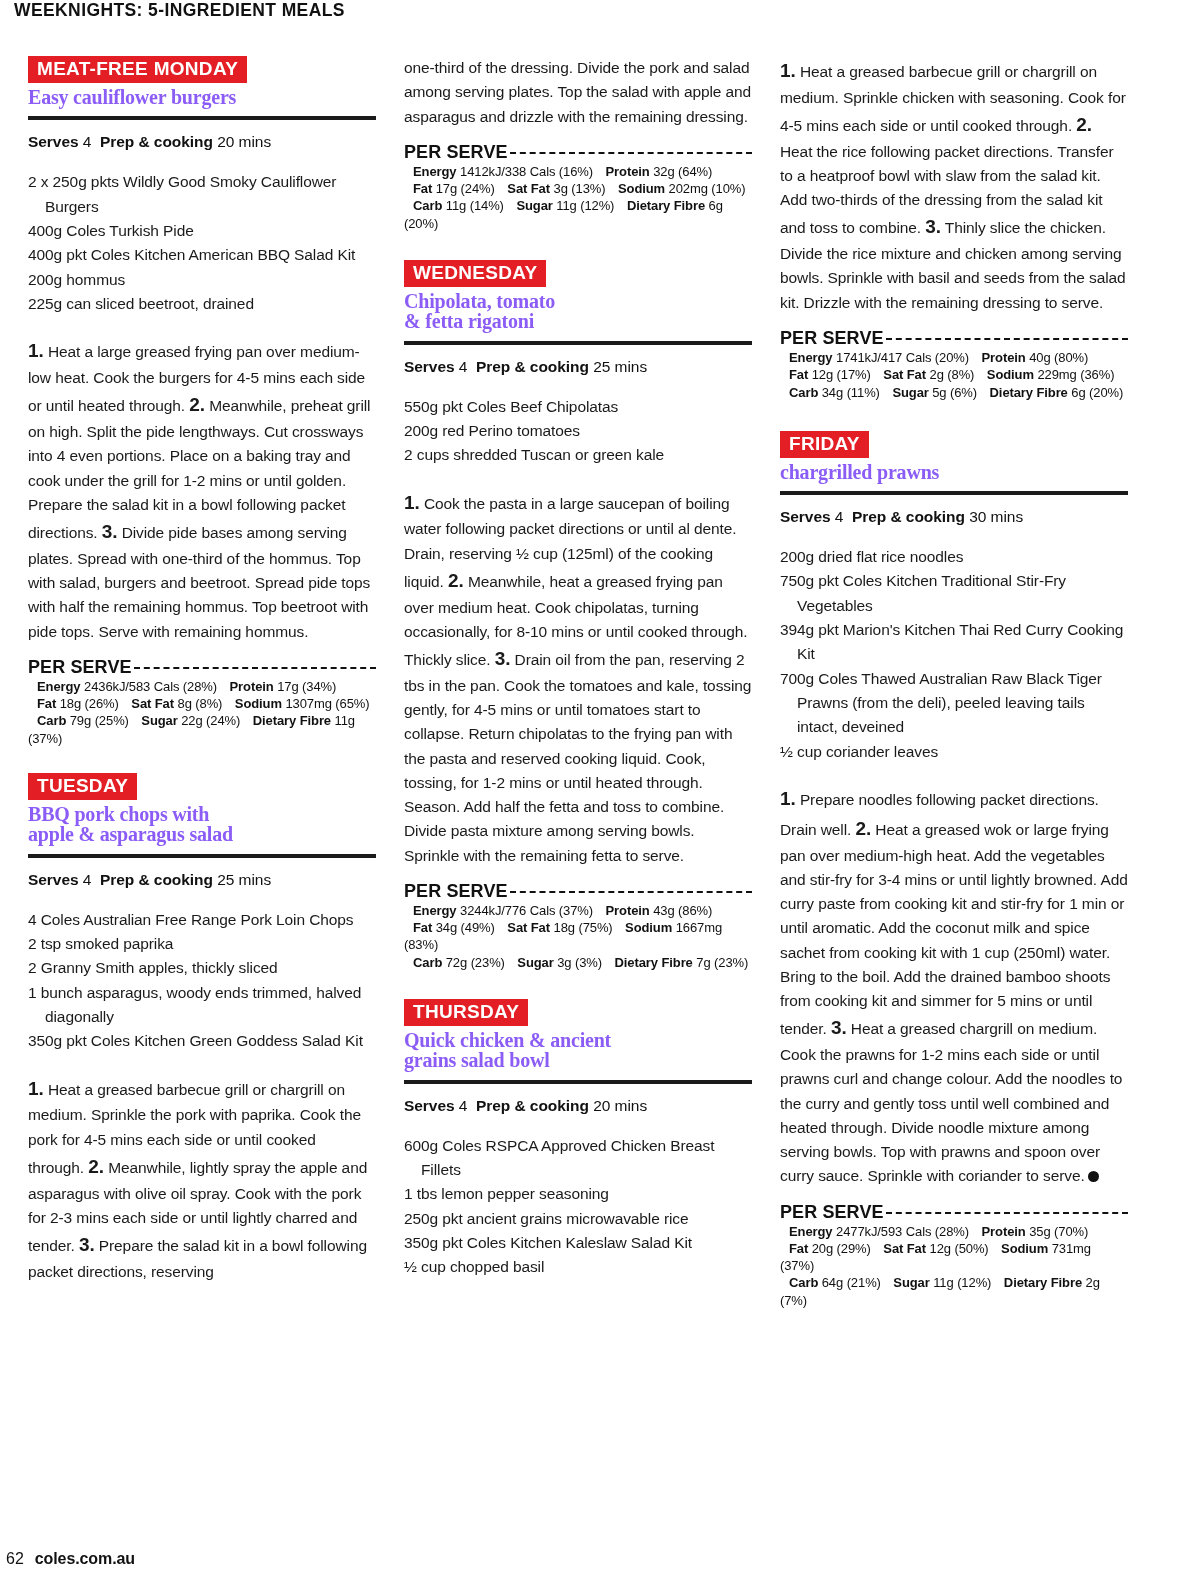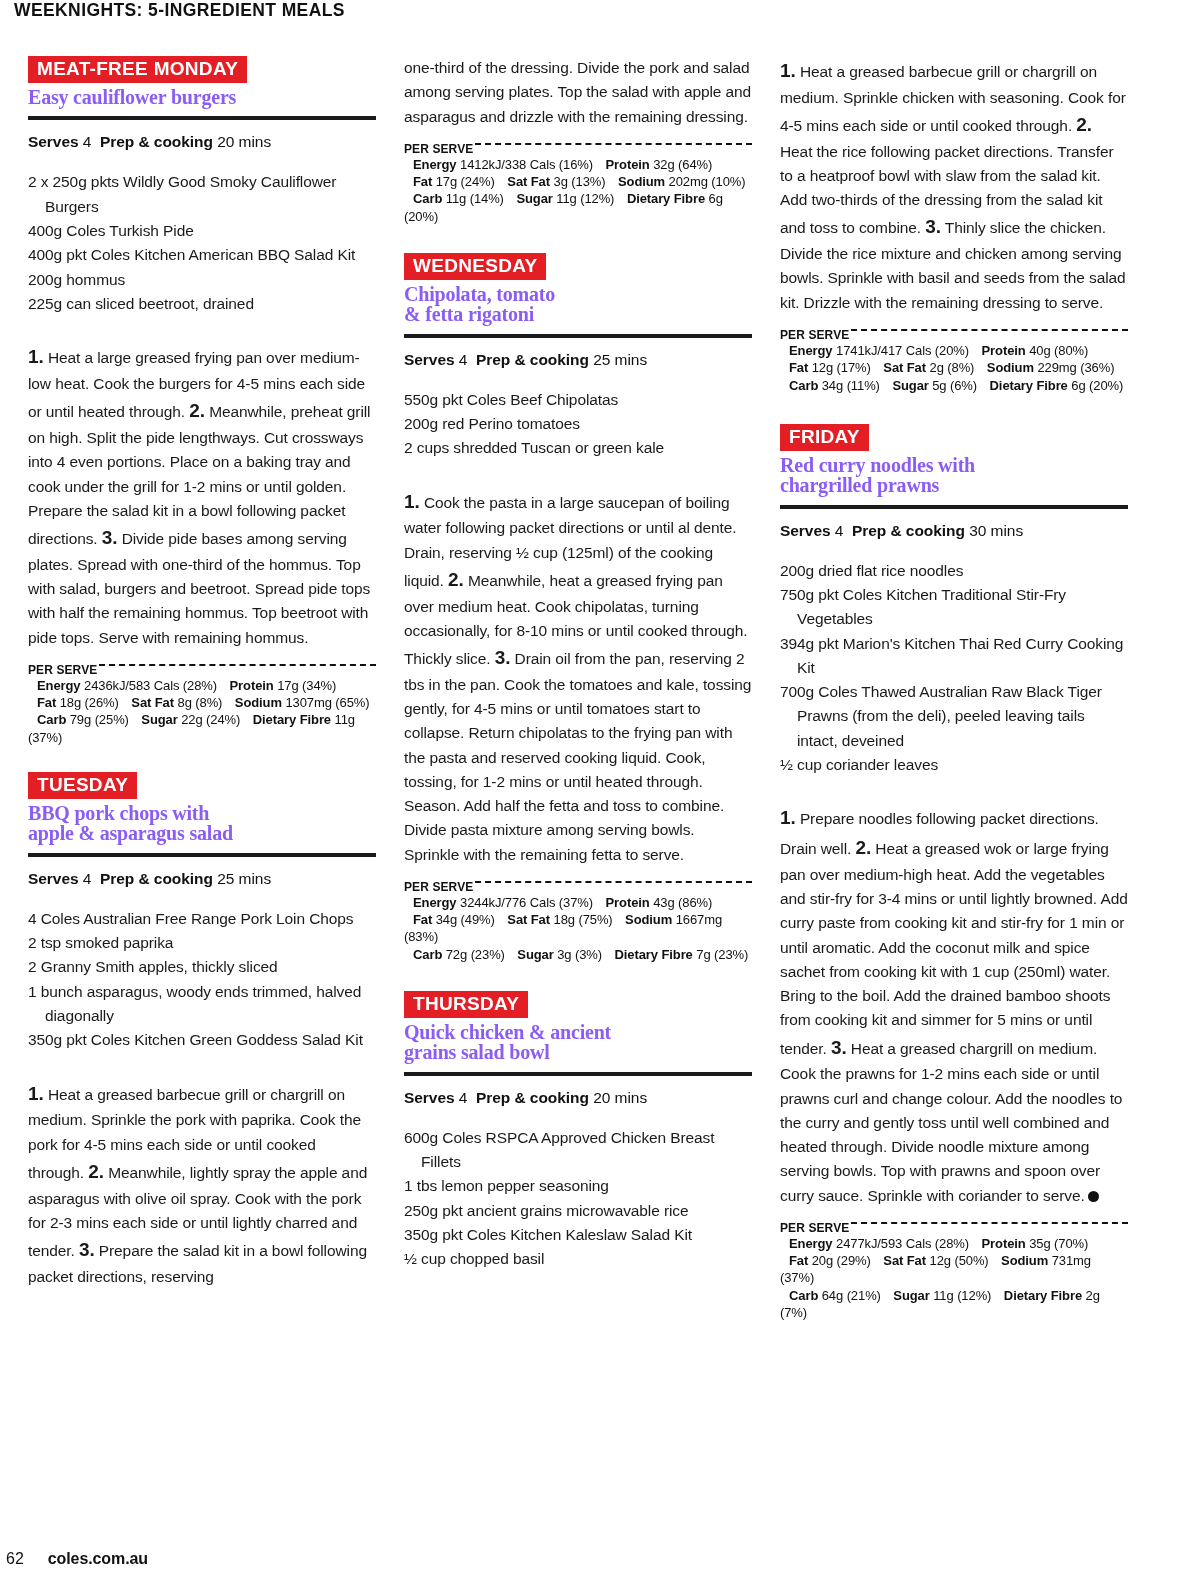--- a/index.html
+++ b/index.html
@@ -96,21 +96,21 @@
   .ingredients li {
     font-size: 15.5px;
     line-height: 1.57;
     color: #1a1a1a;
     padding-left: 17px;
     text-indent: -17px;
     letter-spacing: -0.1px;
   }
 
   .method {
-    margin-top: 26px;
+    margin-top: 20px;
     font-size: 15.5px;
     line-height: 1.565;
     color: #1a1a1a;
     letter-spacing: -0.1px;
     text-align: left;
   }
   .method .num {
     font-weight: bold;
     font-size: 19px;
   }
@@ -123,22 +123,22 @@
     vertical-align: baseline;
     margin-left: 3px;
     position: relative;
     top: 1px;
   }
 
   
   .nutrition { margin-top: 13px; }
   .nutrition .ps-row {
     display: flex;
-    align-items: flex-start;
-    font-size: 12px;
+    align-items: center;
+    font-size: 18px;
     font-weight: bold;
     letter-spacing: 0.1px;
   }
   .nutrition .ps-label { white-space: nowrap; }
   .nutrition .dashes {
     flex: 1;
     height: 0;
     border-top: 2.5px dashed #111111;
     margin-left: 2px;
     position: relative;
@@ -165,21 +165,21 @@
     letter-spacing: 0.1px;
   }
 
   
   .footer {
     position: absolute;
     left: 6px;
     bottom: 16px;
     display: flex;
     align-items: baseline;
-    gap: 24px;
+    gap: 11px;
   }
   .footer .pageno {
     font-size: 16px;
     color: #111111;
   }
   .footer .site {
     font-size: 16px;
     font-weight: bold;
     color: #111111;
     letter-spacing: -0.1px;
@@ -414,21 +414,20 @@
         <b>Sugar</b>
         <span>5g (6%)</span>
         <b>Dietary Fibre</b>
         <span>6g (20%)</span>
       </div>
     </div>
 
     <div class="recipe" style="margin-top:30px">
       <div class="day-tag">FRIDAY</div>
       <h2 class="recipe-title">
-        <span class="ln">Red curry noodles with</span>
         <span class="ln">chargrilled prawns</span>
       </h2>
       <hr class="rule">
       <div class="serves">
         <b>Serves</b>
         <span>4</span>&nbsp;
         <b>Prep &amp; cooking</b>
         <span>30 mins</span>
       </div>
       <ul class="ingredients">

